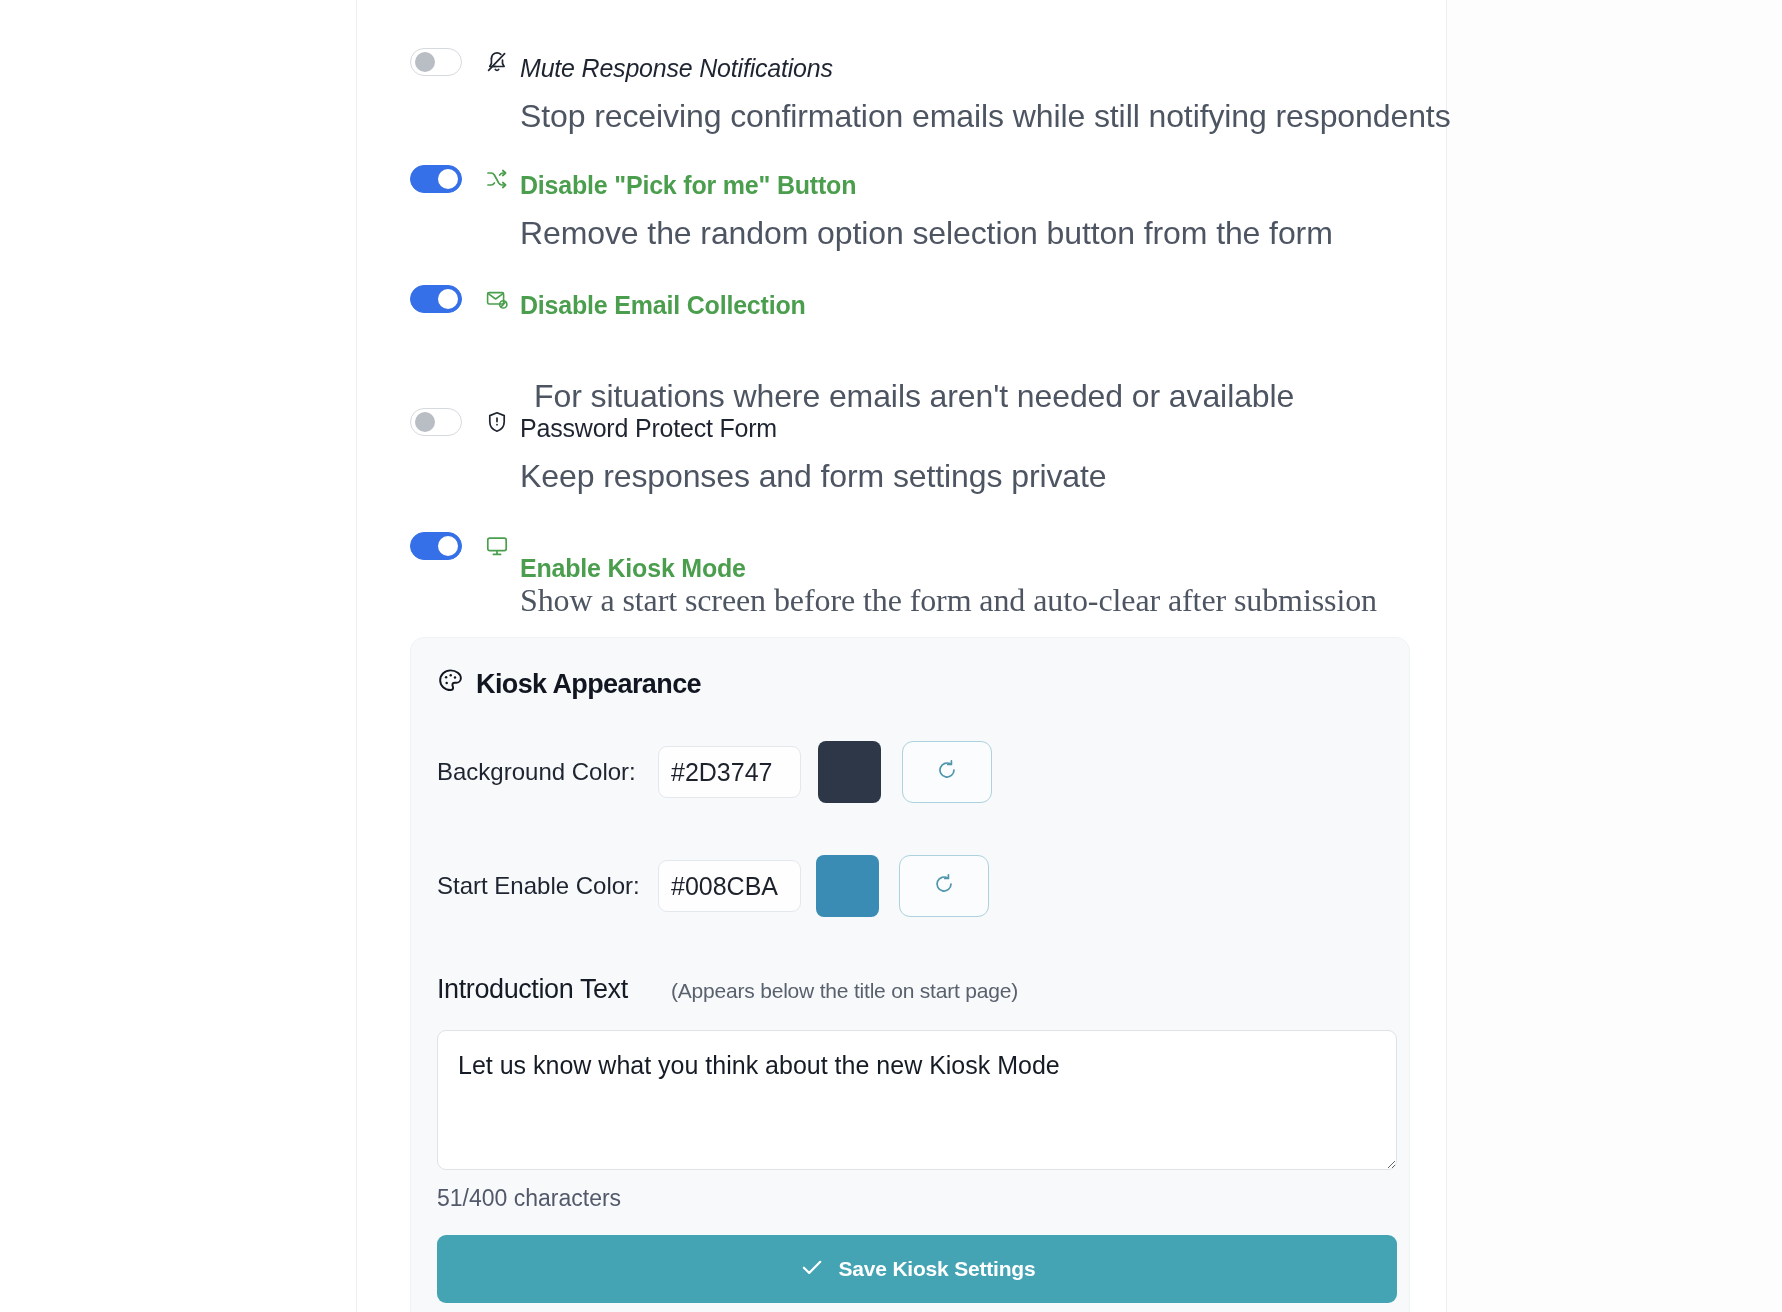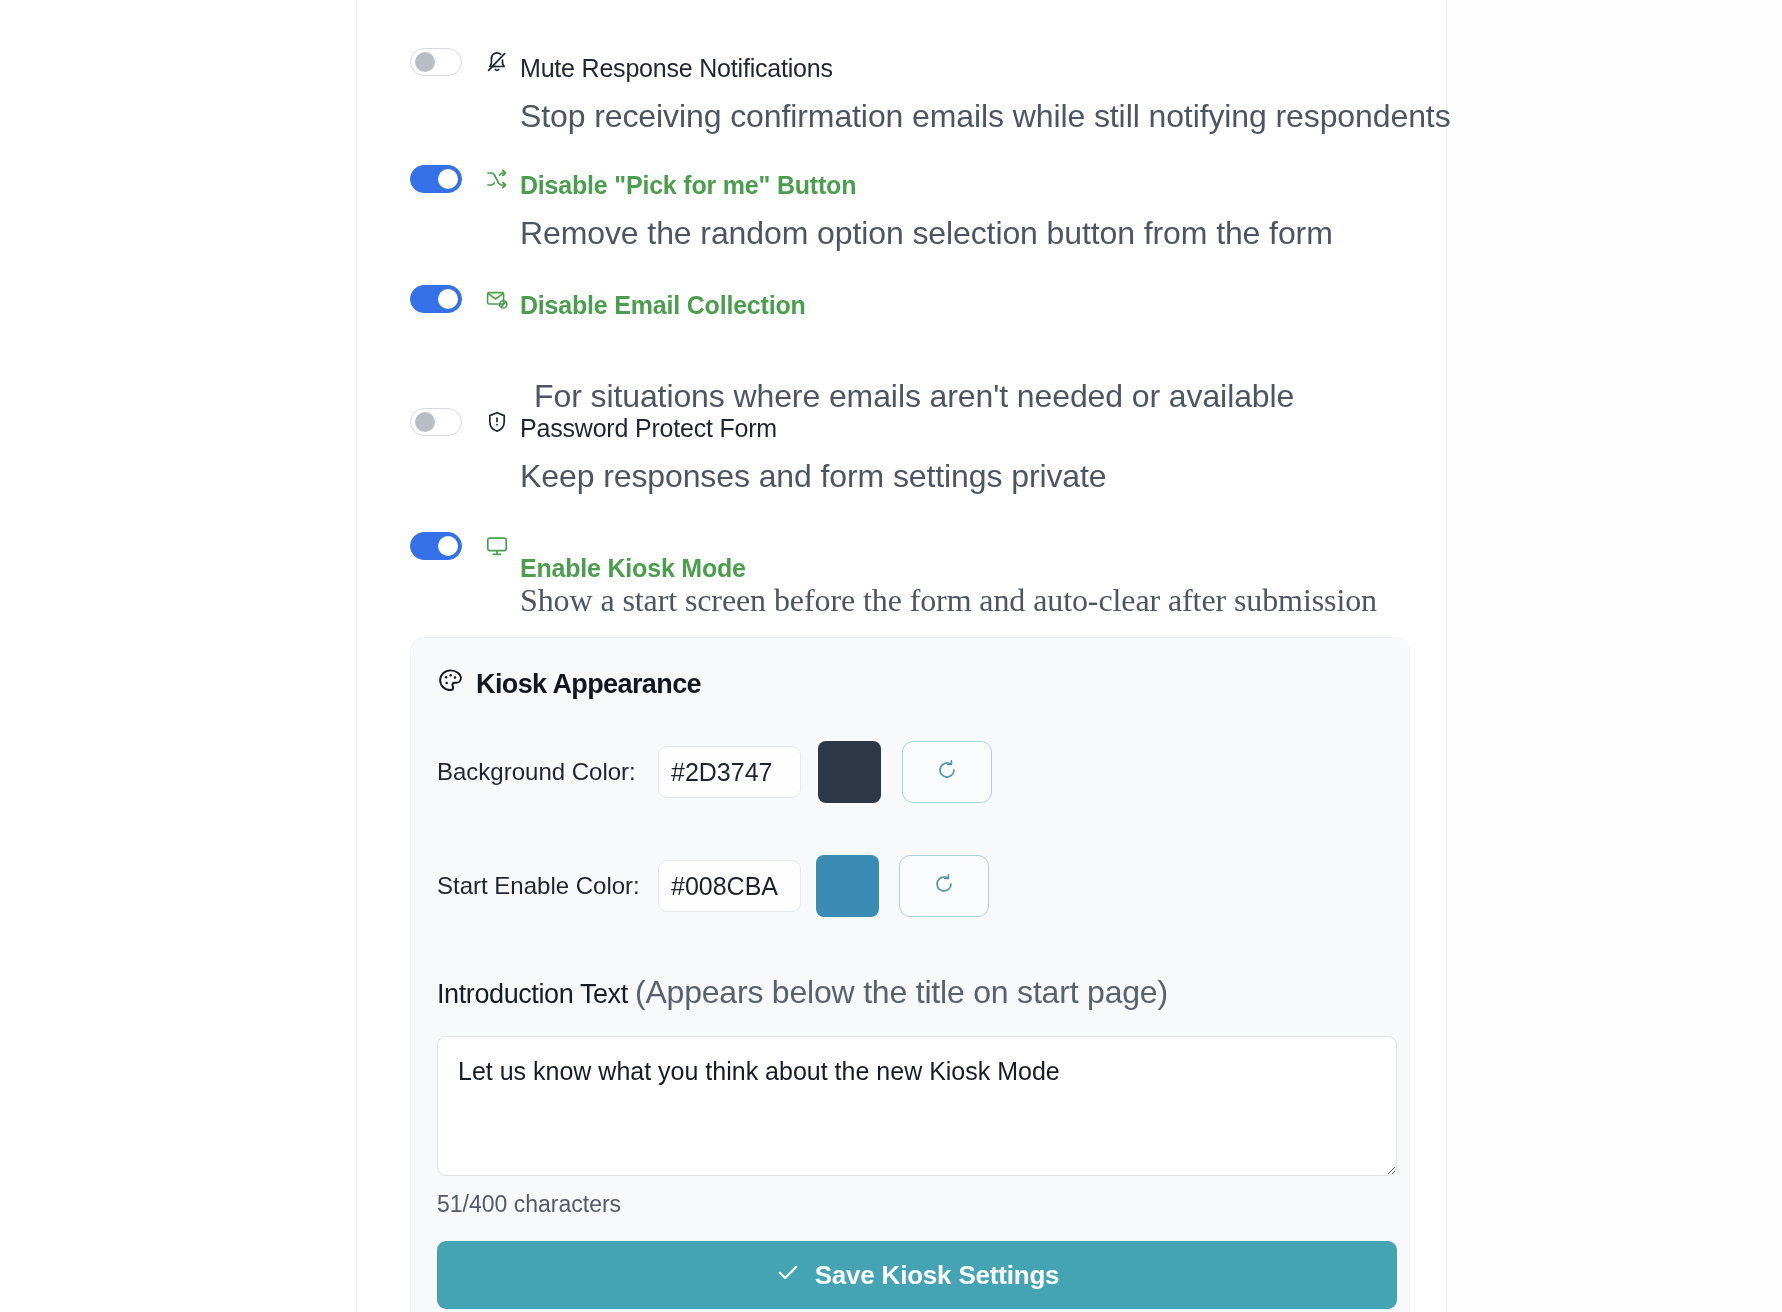--- a/index.html
+++ b/index.html
@@ -168,23 +168,24 @@
     justify-content: center;
     cursor: pointer;
   }
 
   .intro-heading {
     font-size: 27px;
     color: #161c26;
     letter-spacing: -0.4px;
   }
   .intro-heading .hint {
-    font-size: 32px;
+    font-size: 21px;
     color: #5a616e;
     letter-spacing: -0.2px;
+    margin-left: 36px;
   }
 
   .intro-textarea {
     display: block;
     width: 960px;
     height: 140px;
     border: 1px solid #dfe3e8;
     border-radius: 9px;
     background: #ffffff;
     font-family: "Liberation Sans", sans-serif;
@@ -204,21 +205,21 @@
     align-items: center;
     justify-content: center;
     gap: 14px;
     width: 960px;
     height: 68px;
     border: none;
     border-radius: 9px;
     background: #45a4b4;
     color: #ffffff;
     font-family: "Liberation Sans", sans-serif;
-    font-size: 26px;
+    font-size: 21px;
     font-weight: bold;
     letter-spacing: -0.2px;
     cursor: pointer;
   }
 </style>
 </head>
 <body>
 
 <div id="page">
 
@@ -234,21 +235,21 @@
         <div class="knob"></div>
       </div>
       <div class="row-icon" style="top:25px;">
         <svg width="24" height="24" viewBox="0 0 24 24" fill="none" stroke="#1e2430" stroke-width="1.7" stroke-linecap="round" stroke-linejoin="round">
           <path d="M6.5 8.2a5.5 5.5 0 0 1 9.3-3.8M17.5 10v3.5l1.6 3H8"></path>
           <path d="M6.4 8.4v5.1l-1.6 3h6"></path>
           <path d="M10.3 19.4a2 2 0 0 0 3.4 0"></path>
           <path d="M3.6 20.4 19.6 3.6"></path>
         </svg>
       </div>
-      <div class="row-label" style="top:24px; line-height:40px;">Mute Response Notifications</div>
+      <div class="row-label" style="top:24px; line-height:40px;font-style:italic;">Mute Response Notifications</div>
       <div class="row-desc" style="position:absolute; left:163px; top:74px;">Stop receiving confirmation emails while still notifying respondents</div>
     </div>
 
     <div class="toggle-row" style="position:absolute; top:148px; left:0; right:0;">
       <div class="switch on" style="top:17px;">
         <div class="knob"></div>
       </div>
       <div class="row-icon" style="top:18px;">
         <svg width="24" height="24" viewBox="0 0 24 24" fill="none" stroke="#4a9e4d" stroke-width="1.7" stroke-linecap="round" stroke-linejoin="round">
           <path d="M3 6h3.2c1.4 0 2.4.8 3.2 2l4.3 8c.8 1.2 1.8 2 3.2 2H20"></path>

